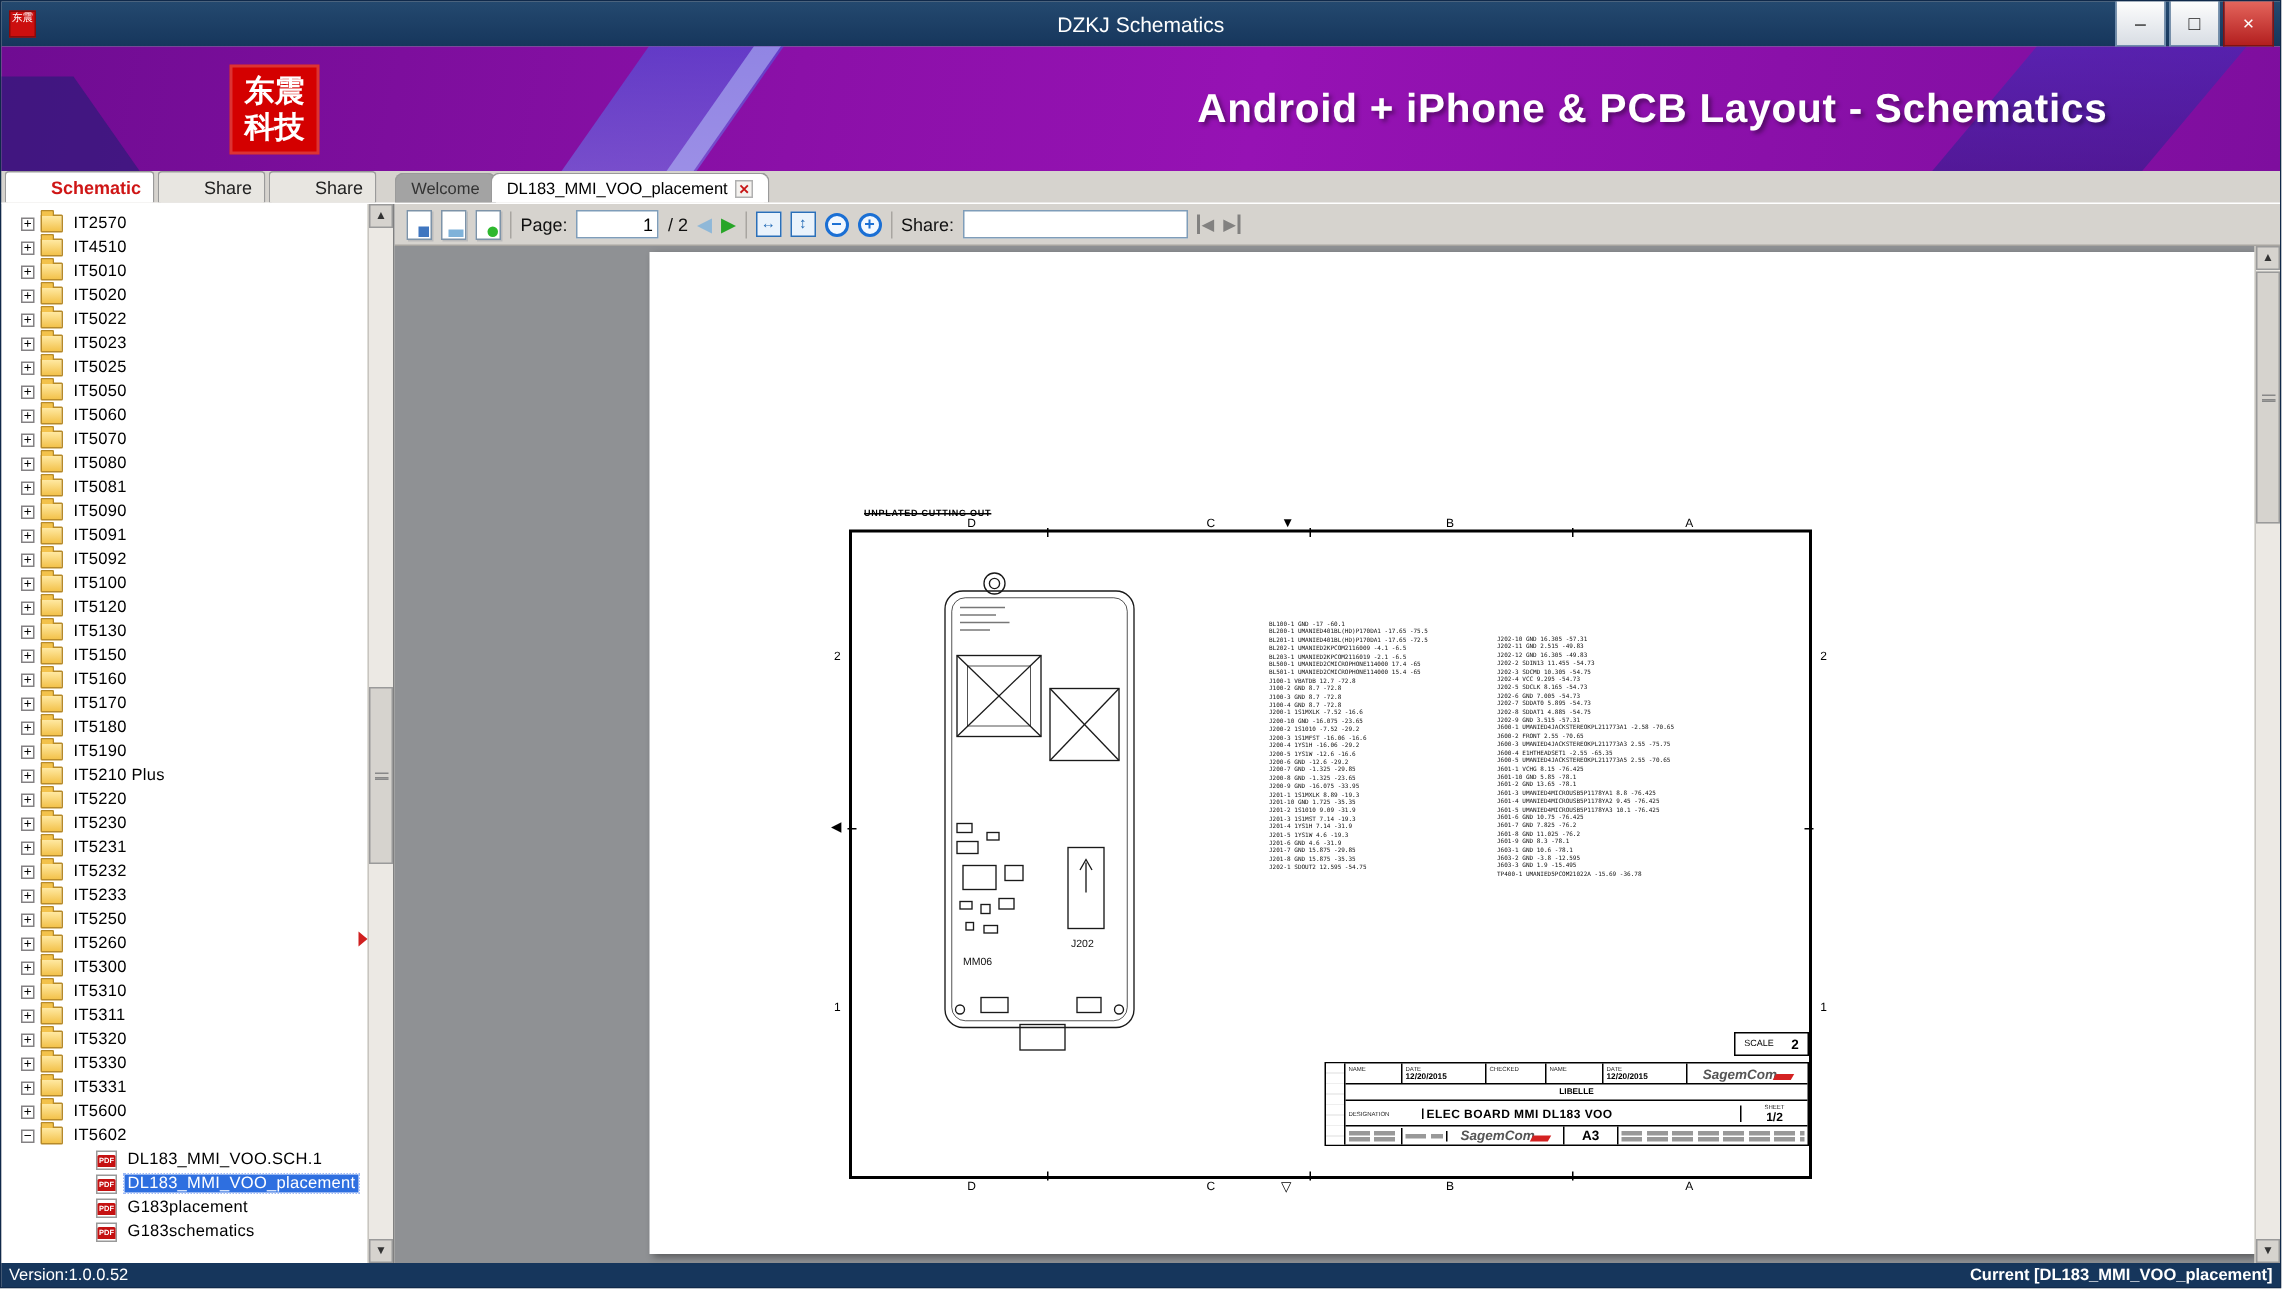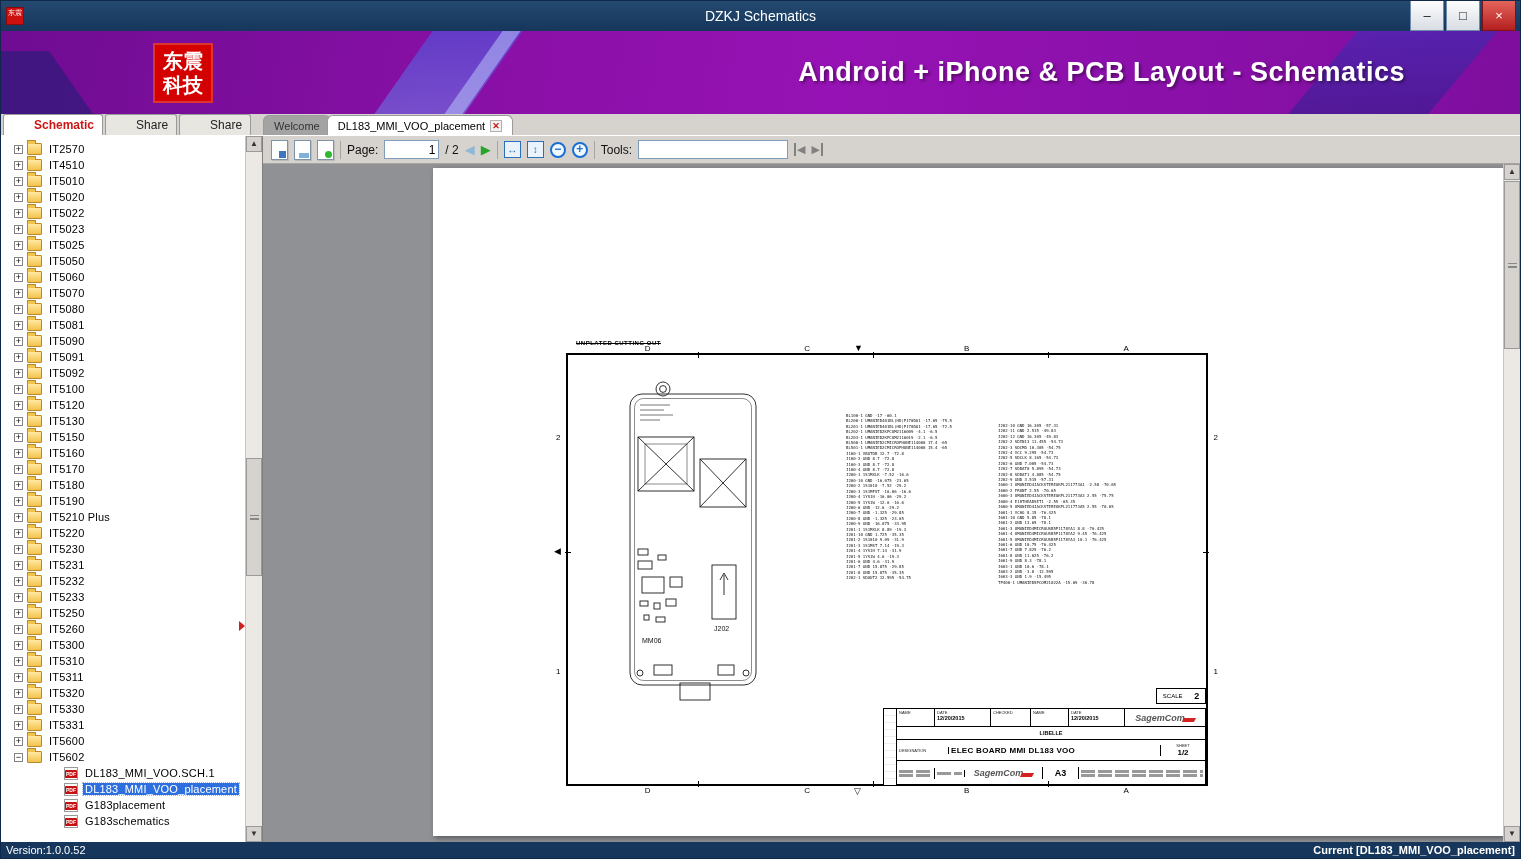--- a/index.html
+++ b/index.html
@@ -109,21 +109,21 @@
 
   .boardsvg { position:absolute; left:50px; top:24px; }
 
   .txtcol { position:absolute; font-family:"DejaVu Sans Mono",monospace; font-size:4px; line-height:5.4px; color:#111; white-space:nowrap; }
   .txtcol.col1 { left:278px; top:58px; width:150px; }
   .txtcol.col2 { left:430px; top:68px; width:160px; }
 
   
   .scalebox { position:absolute; left:588px; top:333px; width:50px; height:16px; border:1px solid #000; font-size:6px; display:flex; align-items:center; justify-content:space-around; }
   .scalebox .sv { font-size:9px; font-weight:bold; }
-  .tblock { position:absolute; left:315px; top:353px; width:323px; height:78px; border:1px solid #000; display:flex; font-size:5px; }
+  .tblock { position:absolute; left:315px; top:353px; width:323px; height:56px; border:1px solid #000; display:flex; font-size:5px; }
   .tb-side { width:13px; border-right:1px solid #000; background:repeating-linear-gradient(180deg,#fff 0 6px,#eee 6px 7px); }
   .tb-main { flex:1; display:flex; flex-direction:column; }
   .tb-r { display:flex; border-bottom:1px solid #000; }
   .tb-r:last-child { border-bottom:none; }
   .cell { border-right:1px solid #000; padding:1px 2px; overflow:hidden; }
   .cell:last-child { border-right:none; }
   .cl { font-size:4px; color:#222; display:block; }
   .cv { font-size:5.5px; font-weight:bold; }
   .row1 { height:18px; }
   .row2 { height:13px; align-items:center; }
@@ -437,21 +437,21 @@
         <input class="tb-input page-input" value="1" style="">
         <span class="tb-label">/ 2</span>
         <span class="nav-tri prev">◀</span>
         <span class="nav-tri next">▶</span>
         <span class="vsep"></span>
         <span class="fit-btn">↔</span>
         <span class="fit-btn">↕</span>
         <span class="zoom-btn">−</span>
         <span class="zoom-btn">+</span>
         <span class="vsep"></span>
-        <span class="tb-label">Tools:</span>
+        <span class="tb-label">Share:</span>
         <input class="tb-input find-input" value="" style="">
         <span class="find-nav prev">◀</span>
         <span class="find-nav next">▶</span>
         <span class="font-btn">A<sup>a</sup></span>
       </div>
 
       <div class="canvas">
         <div class="page">
           <div class="drawing">
             <div class="note">UNPLATED CUTTING OUT</div>

